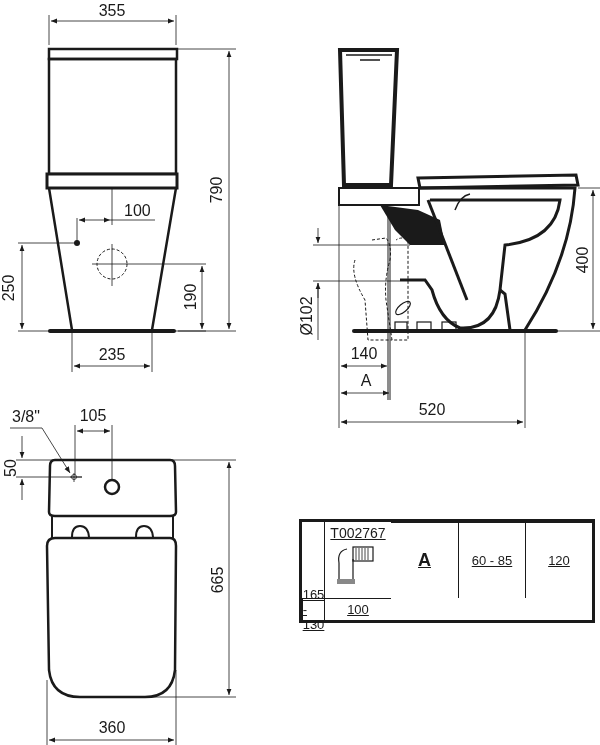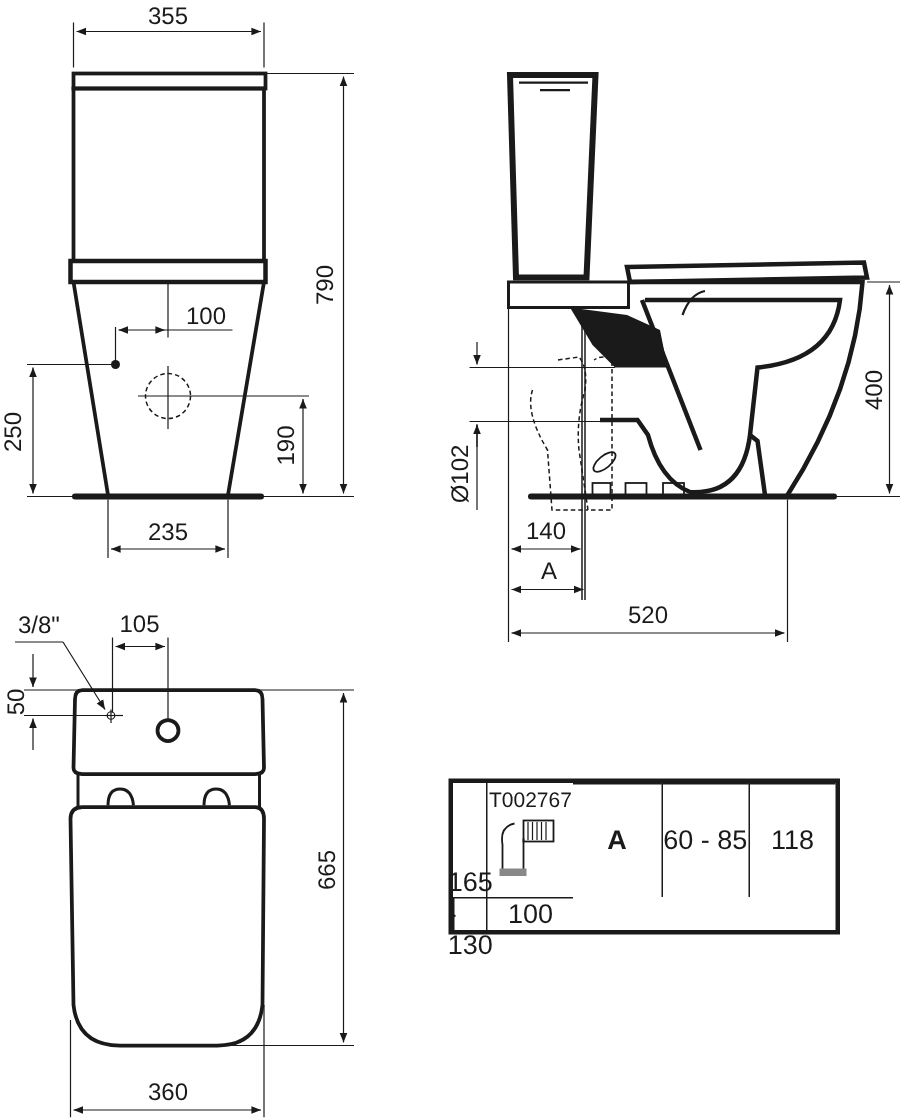--- a/index.html
+++ b/index.html
@@ -1,22 +1,22 @@
 <!DOCTYPE html>
 <html><head>
 <meta charset="utf-8">
 <style>
   html,body{margin:0;padding:0;background:#ffffff;}
   body{width:600px;height:745px;position:relative;overflow:hidden;font-family:"Liberation Sans",sans-serif;color:#1a1a1a;}
   svg{position:absolute;left:0;top:0;}
   .dim{font-family:"Liberation Sans",sans-serif;font-size:16px;fill:#1a1a1a;}
-  .tbl{position:absolute;left:299px;top:519px;width:261px;height:104px;border:3px solid #1a1a1a;box-sizing:border-box;display:grid;grid-template-columns:22px 1fr 1fr 1fr 1fr;grid-template-rows:1fr 22px;}
+  .tbl{position:absolute;left:299px;top:519px;width:296px;height:104px;border:3px solid #1a1a1a;box-sizing:border-box;display:grid;grid-template-columns:22px 1fr 1fr 1fr 1fr;grid-template-rows:1fr 22px;text-decoration:underline;}
   .cell{border-left:1.5px solid #1a1a1a;display:flex;flex-direction:column;align-items:center;justify-content:flex-start;font-size:14px;}
   .cell.first{border-left:none;}
-  .row2{border-top:1.5px solid #1a1a1a;justify-content:center;font-size:18px;}
+  .row2{border-top:1.5px solid #1a1a1a;justify-content:center;font-size:13px;}
   .code{margin-top:3px;}
   .alabel{font-weight:bold;font-size:18px;justify-content:center;}
 </style>
 </head>
 <body>
 
 <svg width="600" height="745" viewBox="0 0 600 745">
   <defs>
     <marker id="ar" viewBox="0 0 10 10" refX="10" refY="5" markerWidth="8" markerHeight="8" orient="auto-start-reverse">
       <path d="M0,1 L10,5 L0,9 z" fill="#1a1a1a"></path>
@@ -173,16 +173,16 @@
     <span class="code">T002767</span>
     <svg width="50" height="48" style="position:static">
       <path d="M14,8 Q4,10 6,22 L6,40 L20,40 L20,18" fill="none" stroke="#1a1a1a" stroke-width="1.2"></path>
       <rect x="20" y="6" width="20" height="14" fill="none" stroke="#1a1a1a" stroke-width="1.2"></rect>
       <path d="M23,7 V19 M26,7 V19 M29,7 V19 M32,7 V19 M35,7 V19" stroke="#1a1a1a" stroke-width="0.8"></path>
       <rect x="4" y="38" width="18" height="5" fill="#888"></rect>
     </svg>
   </div>
   <div class="cell first row2 alabel">A</div>
   <div class="cell row2">60 - 85</div>
-  <div class="cell row2">118</div>
+  <div class="cell row2">120</div>
   <div class="cell row2">165 - 130</div>
   <div class="cell row2">100</div>
 </div>
 
 </body></html>

